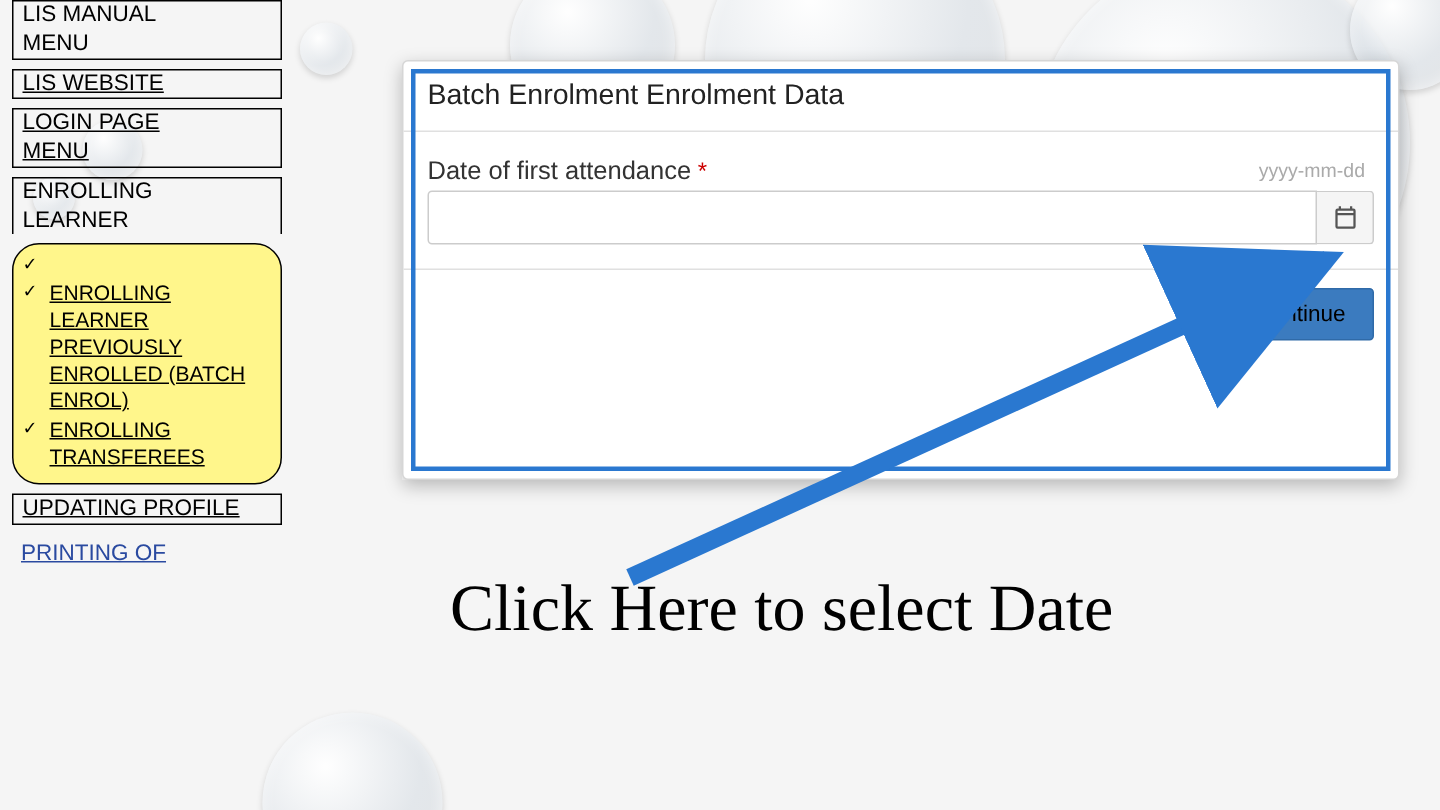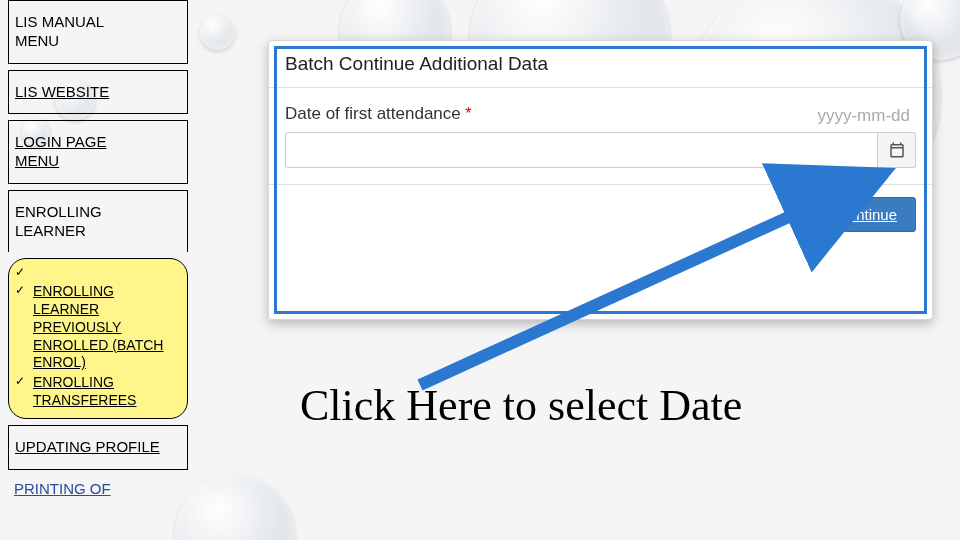--- a/index.html
+++ b/index.html
@@ -24,21 +24,21 @@
     }
     .sidebar {
       position: absolute;
       left: 8px;
       top: 0;
       width: 180px;
       height: 540px;
     }
     .side-item {
       border: 1px solid #000;
-      padding: 12px 6px;
+      padding: 0 6px;
       margin-bottom: 6px;
       background: transparent;
       font-size: 15px;
       line-height: 1.25;
     }
     .side-item.title {
       font-weight: normal;
       background: transparent;
     }
     .side-link {
@@ -108,21 +108,21 @@
     .modal-body {
       padding: 16px;
     }
     .field-label {
       font-size: 17px;
       color: #333;
     }
     .req { color: #c00; }
     .hint {
       display: block;
-      font-size: 17px;
+      font-size: 13px;
       color: #aaa;
       text-align: right;
       margin-top: -18px;
       padding-right: 6px;
     }
     .input-row {
       display: flex;
       margin-top: 6px;
     }
     .text-input {
@@ -150,27 +150,26 @@
       height: 18px;
       fill: #555;
     }
     .modal-footer {
       padding: 12px 16px;
       display: flex;
       justify-content: flex-end;
     }
     .continue-btn {
       background: #3b7bbf;
-      color: #ffffff;
+      color: #000000;
       border: 1px solid #2f6aa8;
       border-radius: 3px;
       padding: 8px 18px;
       font-size: 15px;
       cursor: pointer;
-      text-decoration: underline;
     }
     .occluded {
       position: absolute;
       left: 268px;
       top: 90px;
       width: 20px;
       height: 230px;
       background: #fff;
       color: #333;
       font-size: 17px;
@@ -248,21 +247,21 @@
 </div>
 
 <div class="occluded">
   <div>ee</div>
   <div>l n</div>
   <div>rs</div>
   <div>ed</div>
 </div>
 
 <div class="modal">
-  <div class="modal-header">Batch Continue Additional Data</div>
+  <div class="modal-header">Batch Enrolment Enrolment Data</div>
   <hr class="modal-hr">
   <div class="modal-body">
     <div>
       <span class="field-label">Date of first attendance</span>
       <span class="req">*</span>
       <span class="hint">yyyy-mm-dd</span>
     </div>
     <div class="input-row">
       <input class="text-input" type="text" style="">
       <div class="cal-btn">

